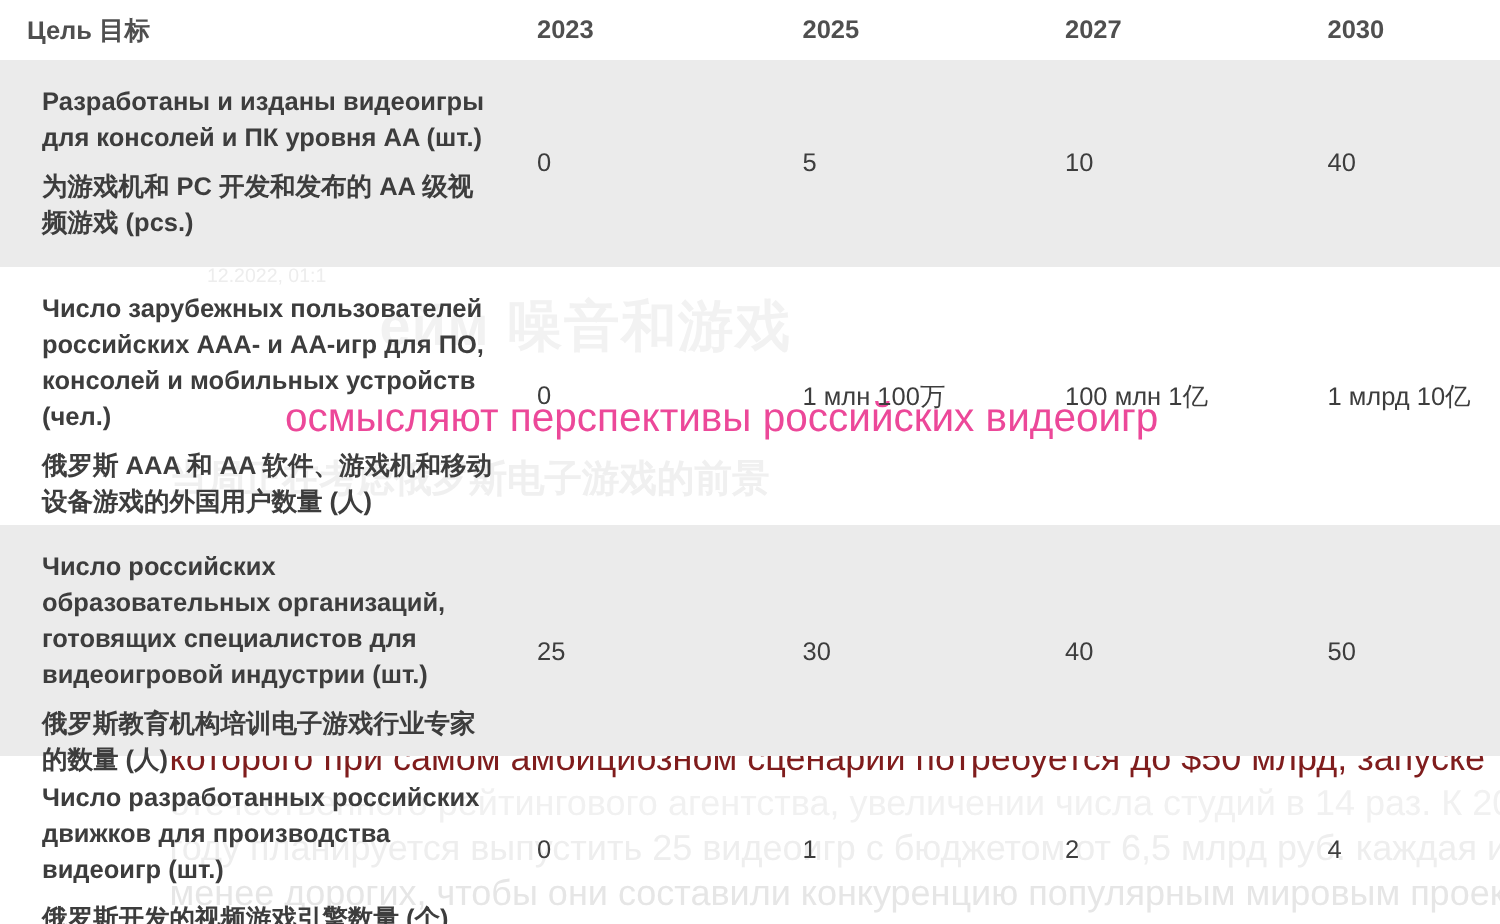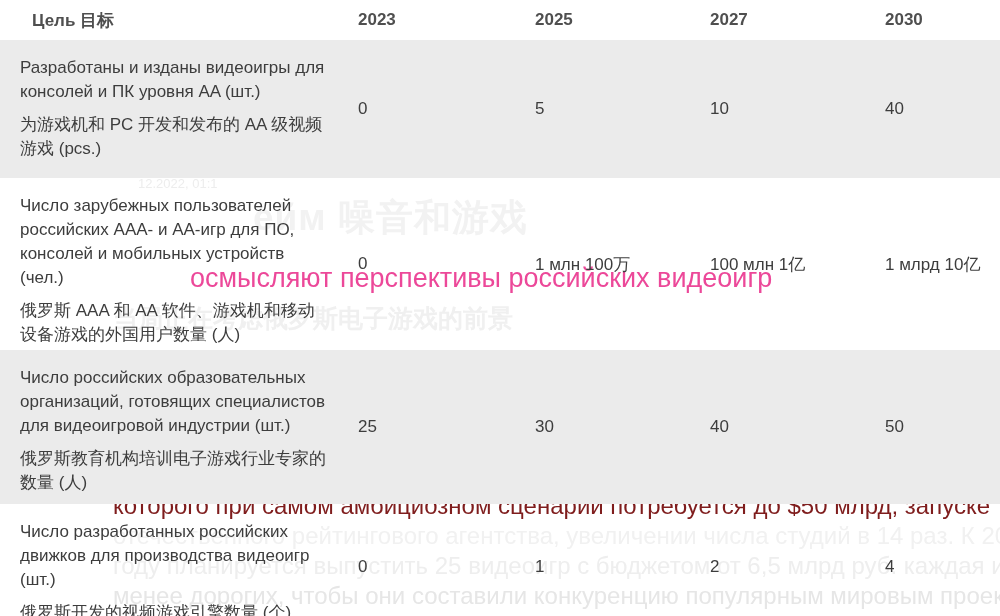--- a/index.html
+++ b/index.html
@@ -26,22 +26,22 @@
   .trow{
     display:grid;
     grid-template-columns:358px 177px 175px 175px auto;
   }
   .trow.shaded{ background:#ebebeb; }
   .thead{ height:40px; }
   .thead .hcell{
     display:flex; align-items:center;
     font-size:17px; font-weight:bold; color:#4f4f4f;
   }
-  .thead .hcell.first{ padding-left:32px; }
-  .goal-cell{ padding:16px 28px 0 20px; }
+  .thead .hcell.first{ padding-left:18px; }
+  .goal-cell{ padding:16px 28px 0 28px;font-weight:bold; }
   .goal-cell p{ font-size:17px; line-height:24px; color:#3d3d3d; }
   .goal-cell p.ru{ margin-bottom:9px; }
   .value-cell{
     display:flex; align-items:center;
     font-size:17px; color:#3d3d3d; white-space:nowrap;
   }
   .r1{ height:138px; } .r2{ height:172px; } .r3{ height:154px; } .r4{ height:125px; }
 </style>
 </head>
 <body>

